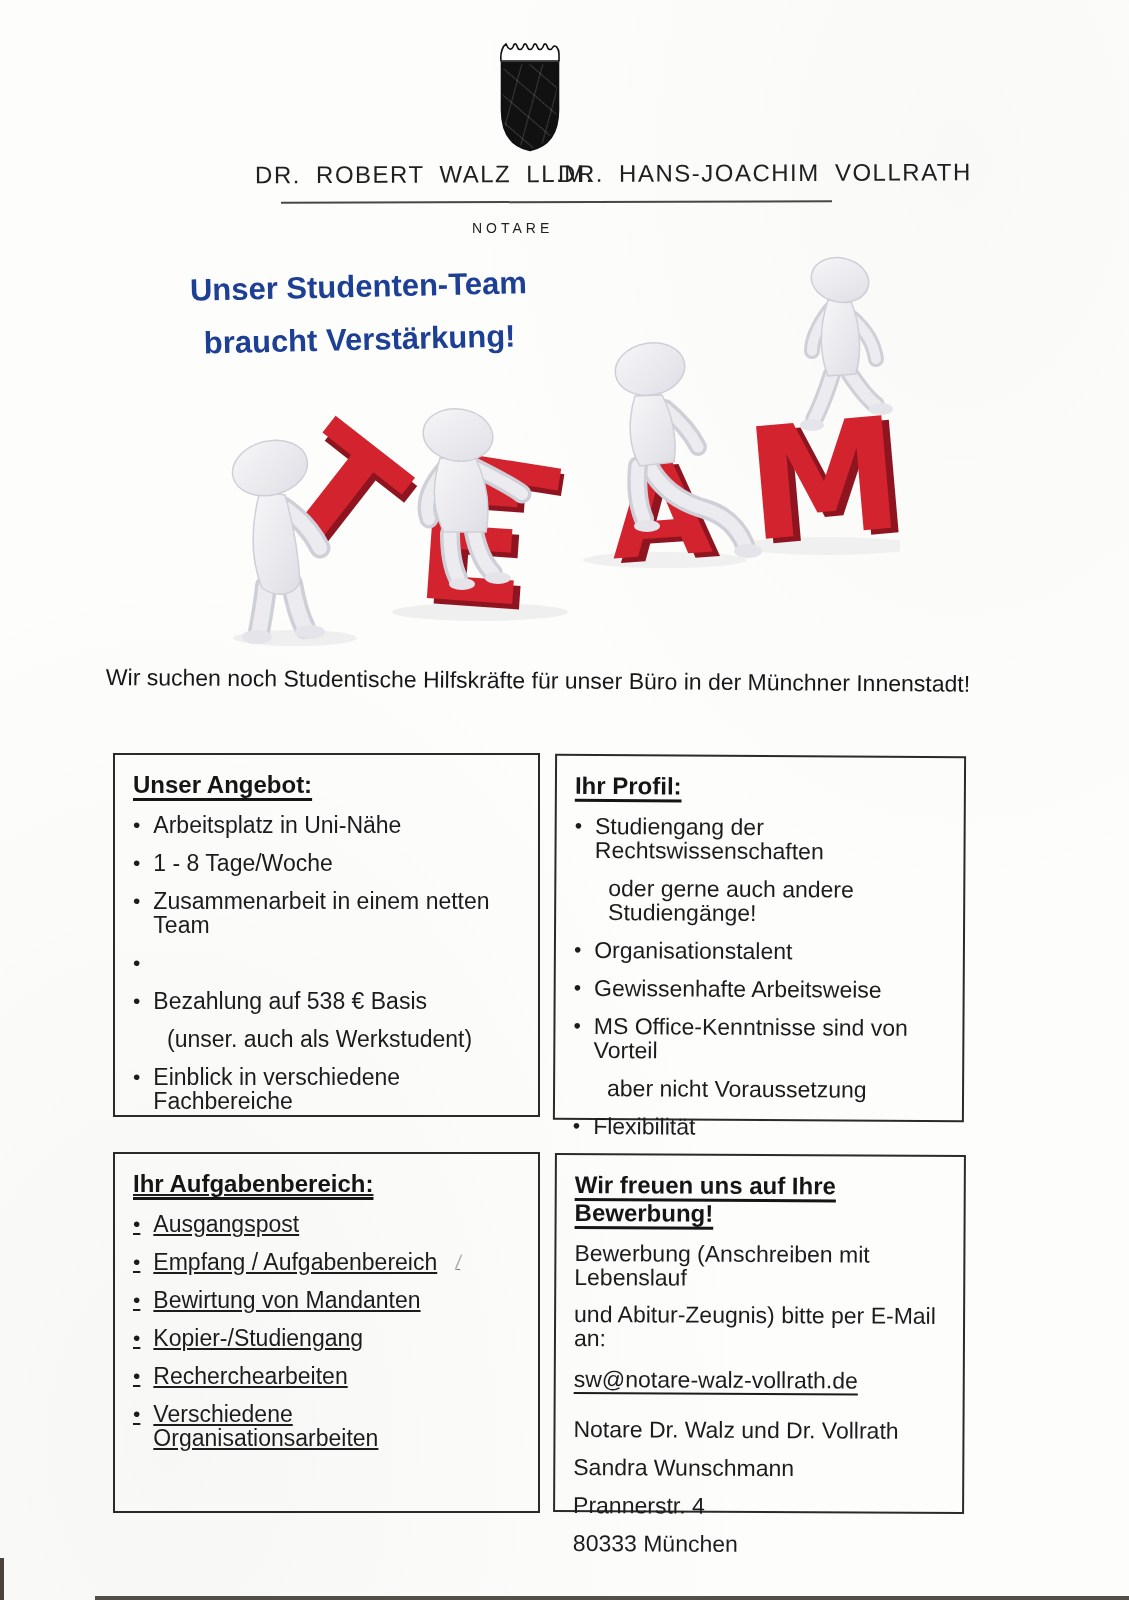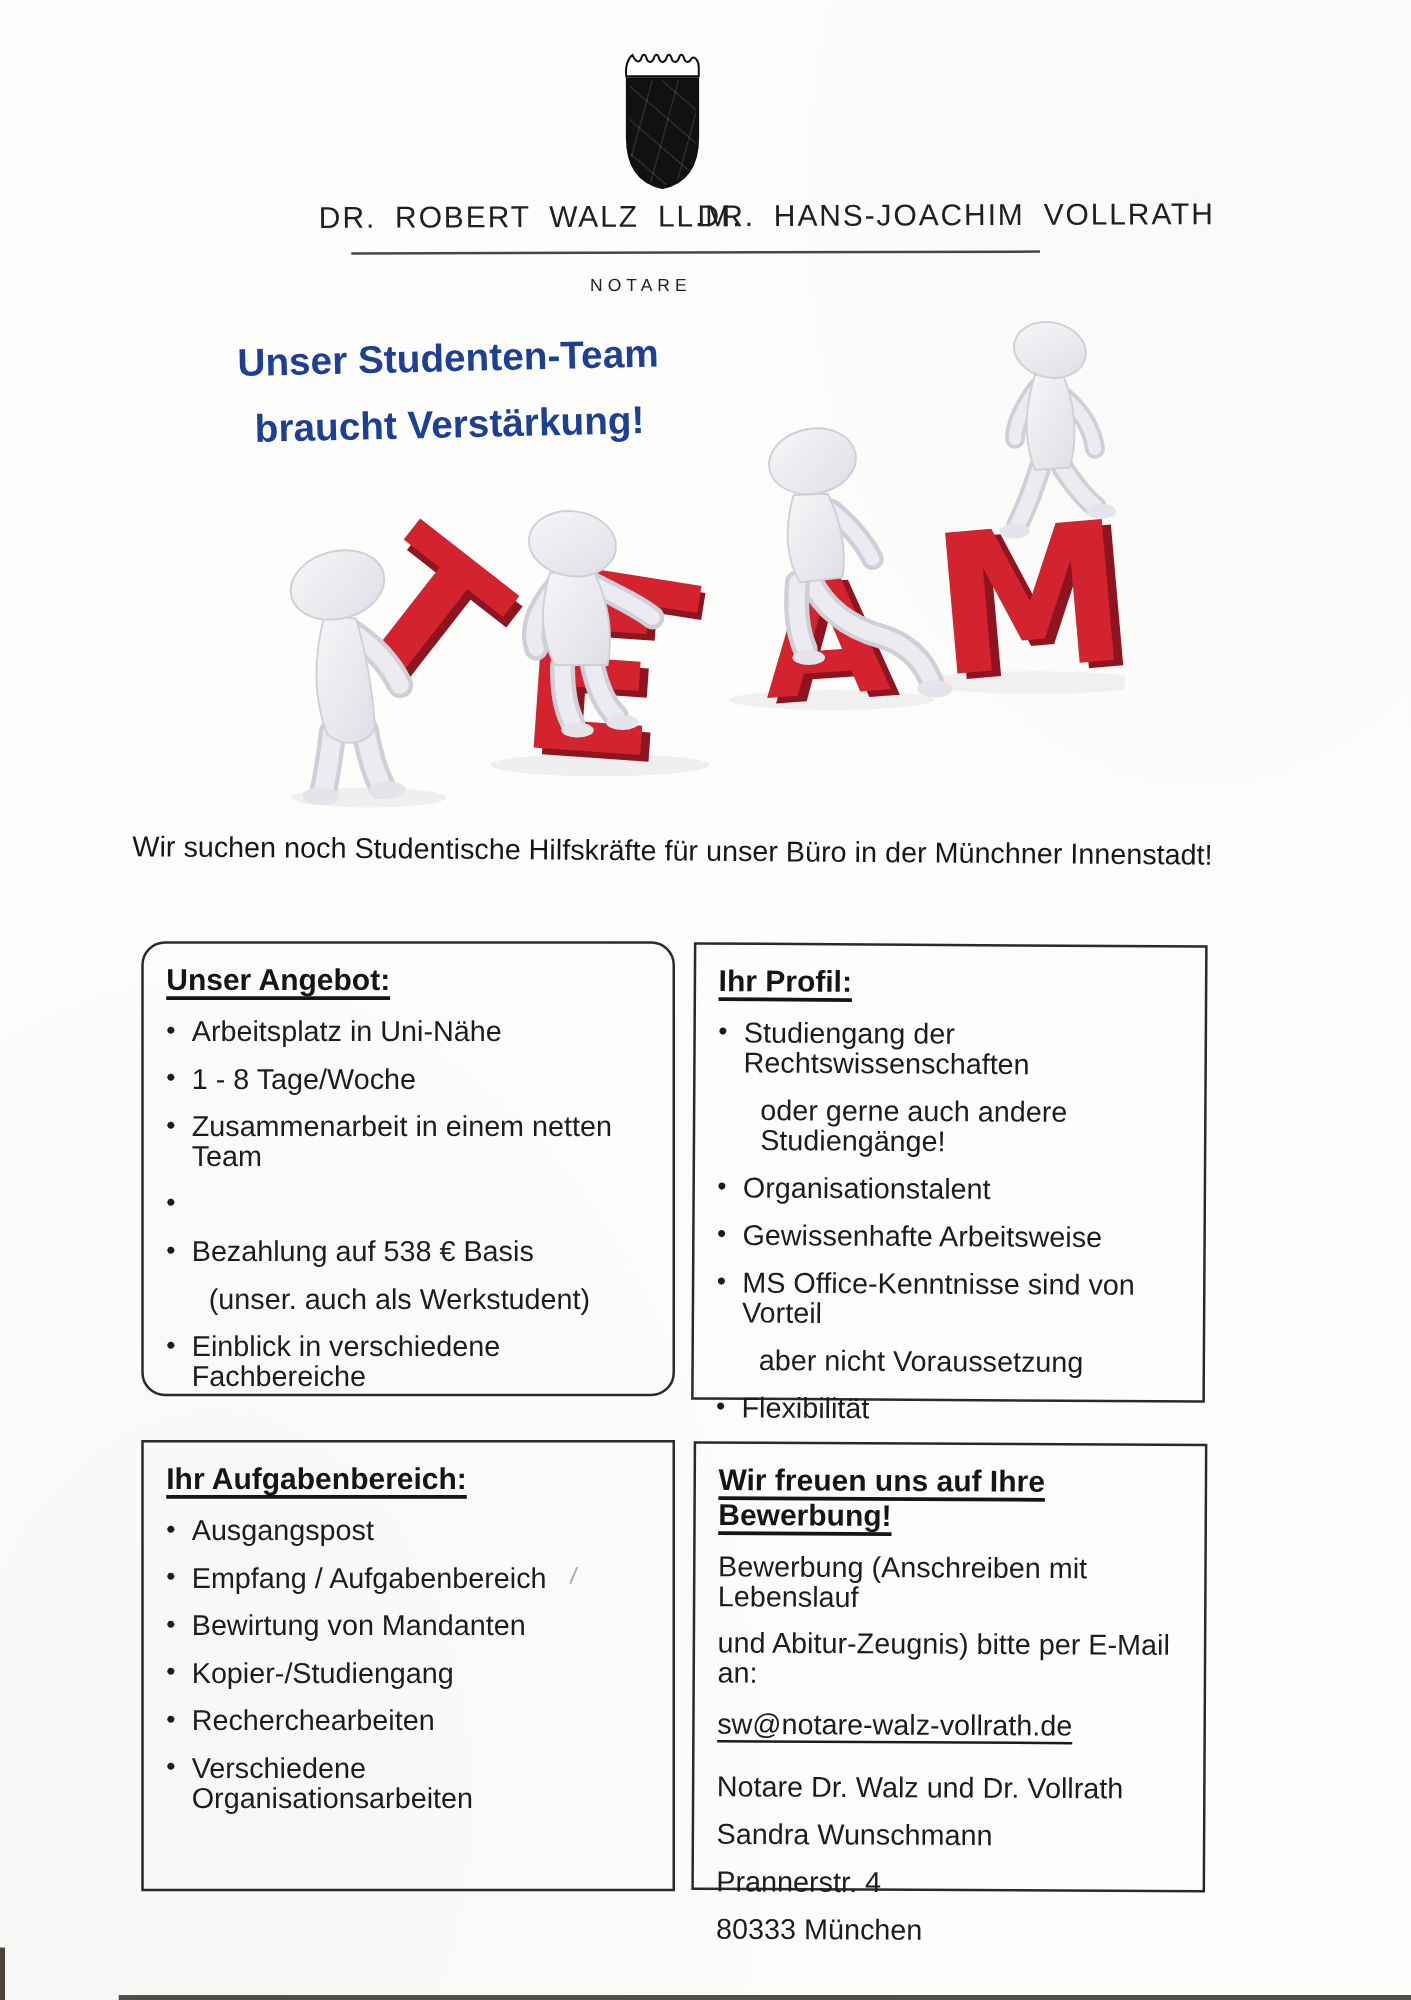--- a/index.html
+++ b/index.html
@@ -28,23 +28,23 @@
   }
   
   .team{position:absolute;left:200px;top:248px;width:700px;height:400px;}
   
   .intro{
     position:absolute;left:106px;top:664px;width:880px;font-size:23px;color:#171717;
     transform:rotate(0.45deg);transform-origin:left top;white-space:nowrap;
   }
   
   .box{position:absolute;border:2px solid #2a2a2a;padding:14px 18px;box-sizing:border-box;background:transparent;}
-  .box1{left:113px;top:753px;width:427px;height:364px;border-radius:19px;}
+  .box1{left:113px;top:753px;width:427px;height:364px;}
   .box2{left:554px;top:755px;width:411px;height:366px;transform:rotate(0.35deg);}
-  .box3{left:113px;top:1152px;width:427px;height:361px;}
+  .box3{left:113px;top:1152px;width:427px;height:361px;text-decoration:underline;}
   .box4{left:554px;top:1154px;width:411px;height:359px;transform:rotate(0.3deg);}
   .box-title{
     margin:2px 0 10px 0;font-size:24px;font-weight:bold;color:#151515;
     text-decoration:underline;text-decoration-thickness:2.5px;text-underline-offset:5px;
   }
   ul.bullets{list-style:none;margin:4px 0 0 0;padding:0;font-size:23px;}
   ul.bullets li{display:flex;gap:13px;margin-top:14px;line-height:24px;align-items:flex-start;}
   ul.bullets li .dot{font-size:21px;line-height:24px;}
   ul.bullets li.cont{padding-left:34px;}
   ul.bullets .mark{color:#777;opacity:.6;font-size:19px;transform:rotate(8deg);margin-left:6px;}

